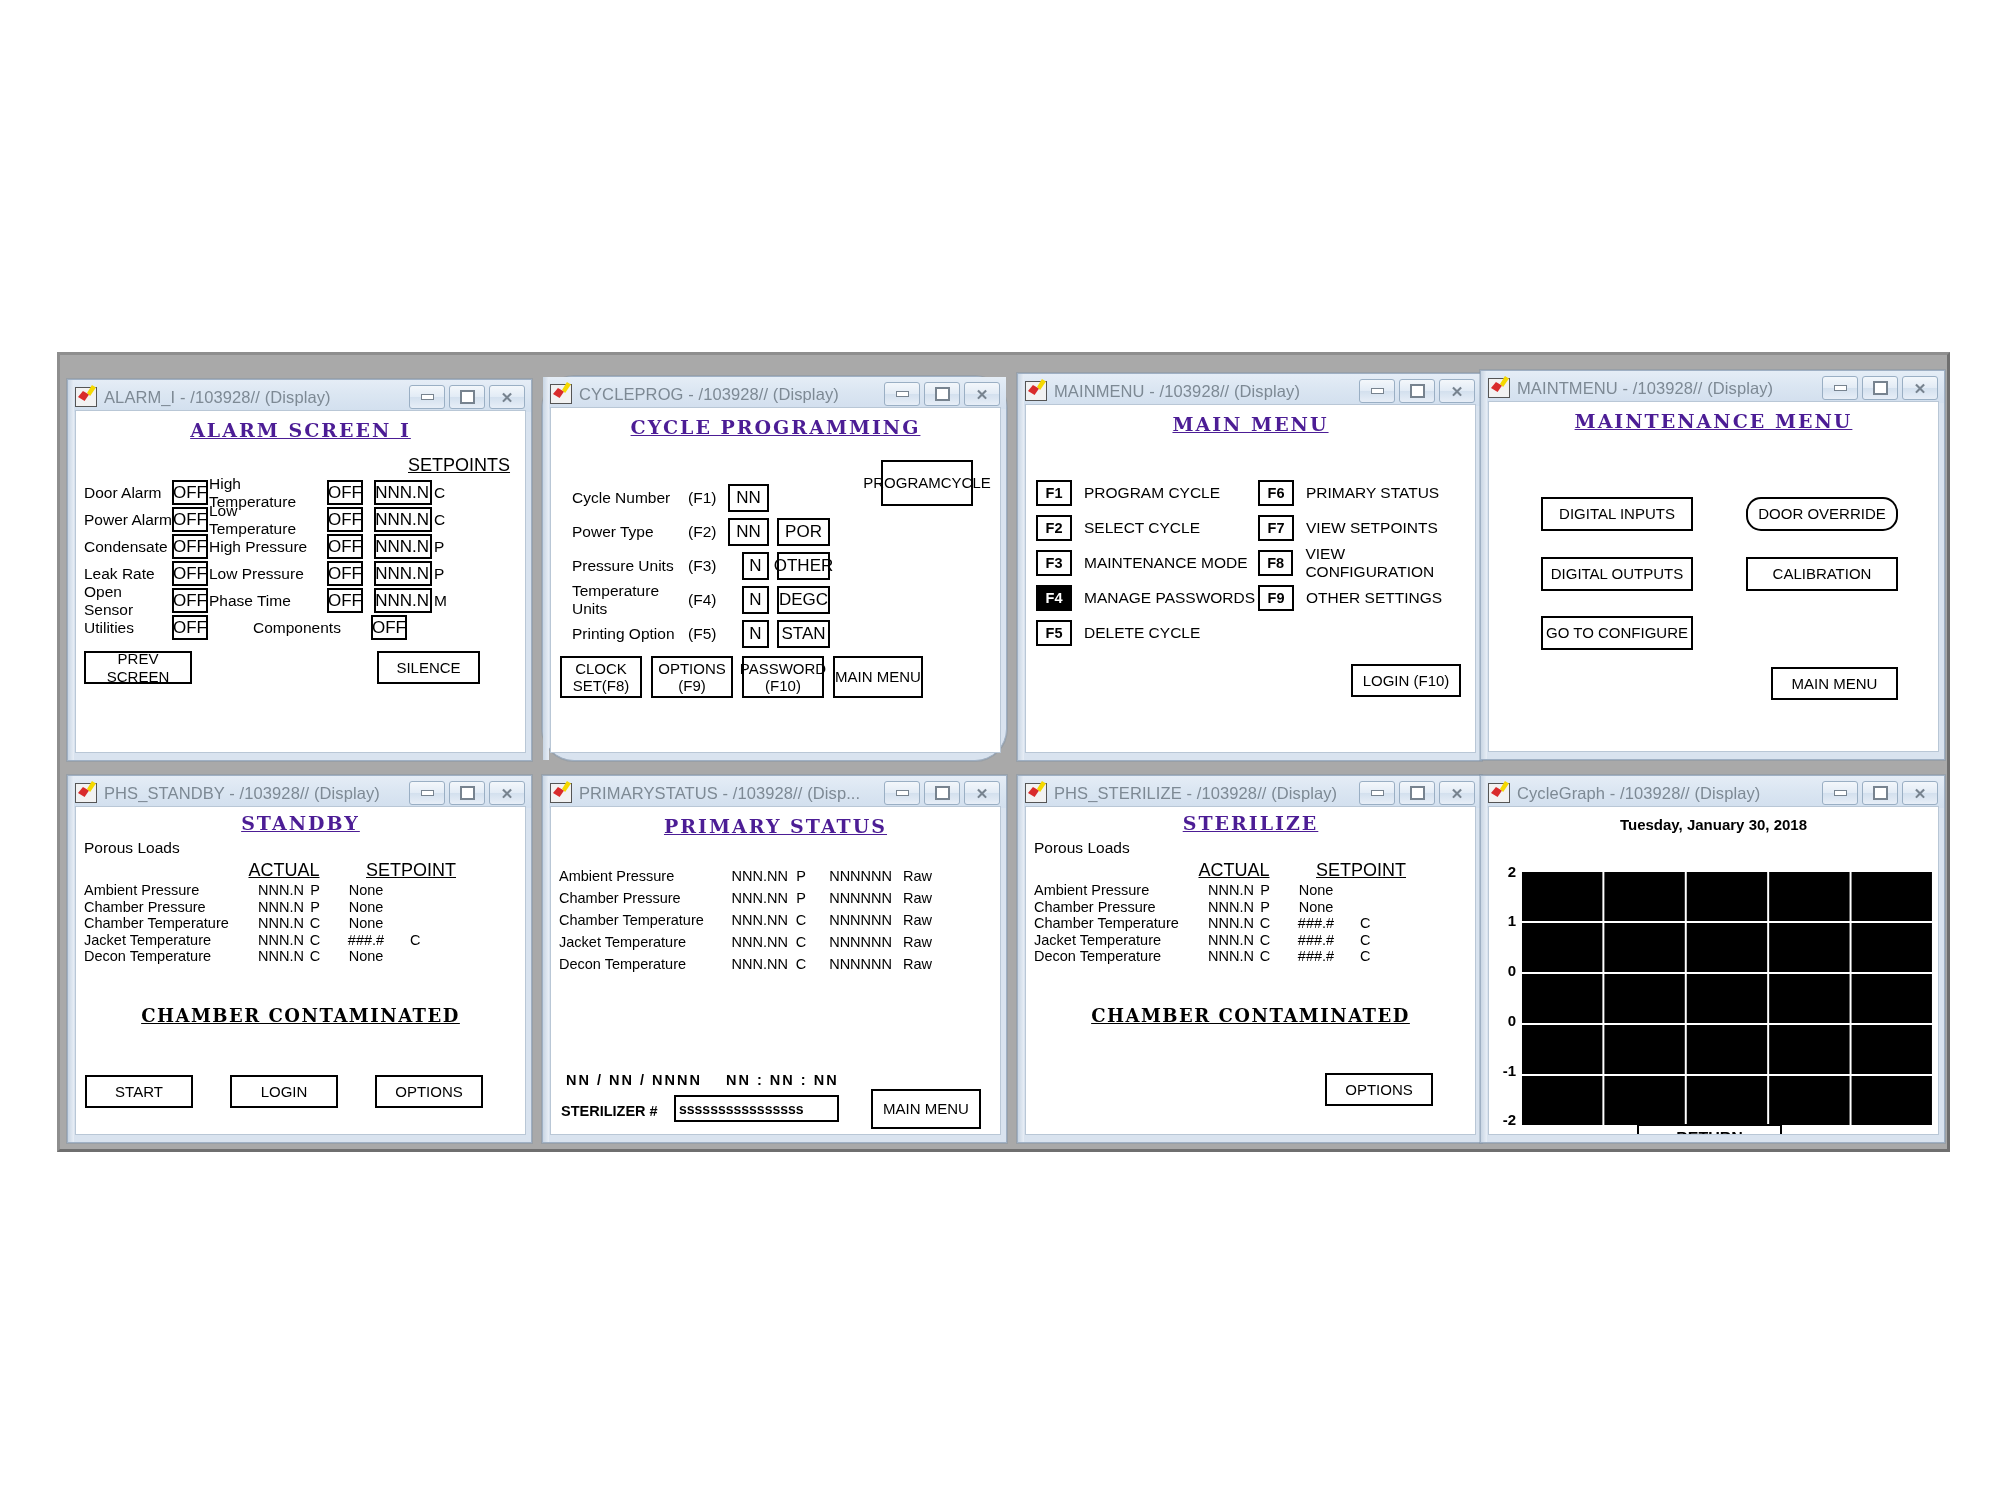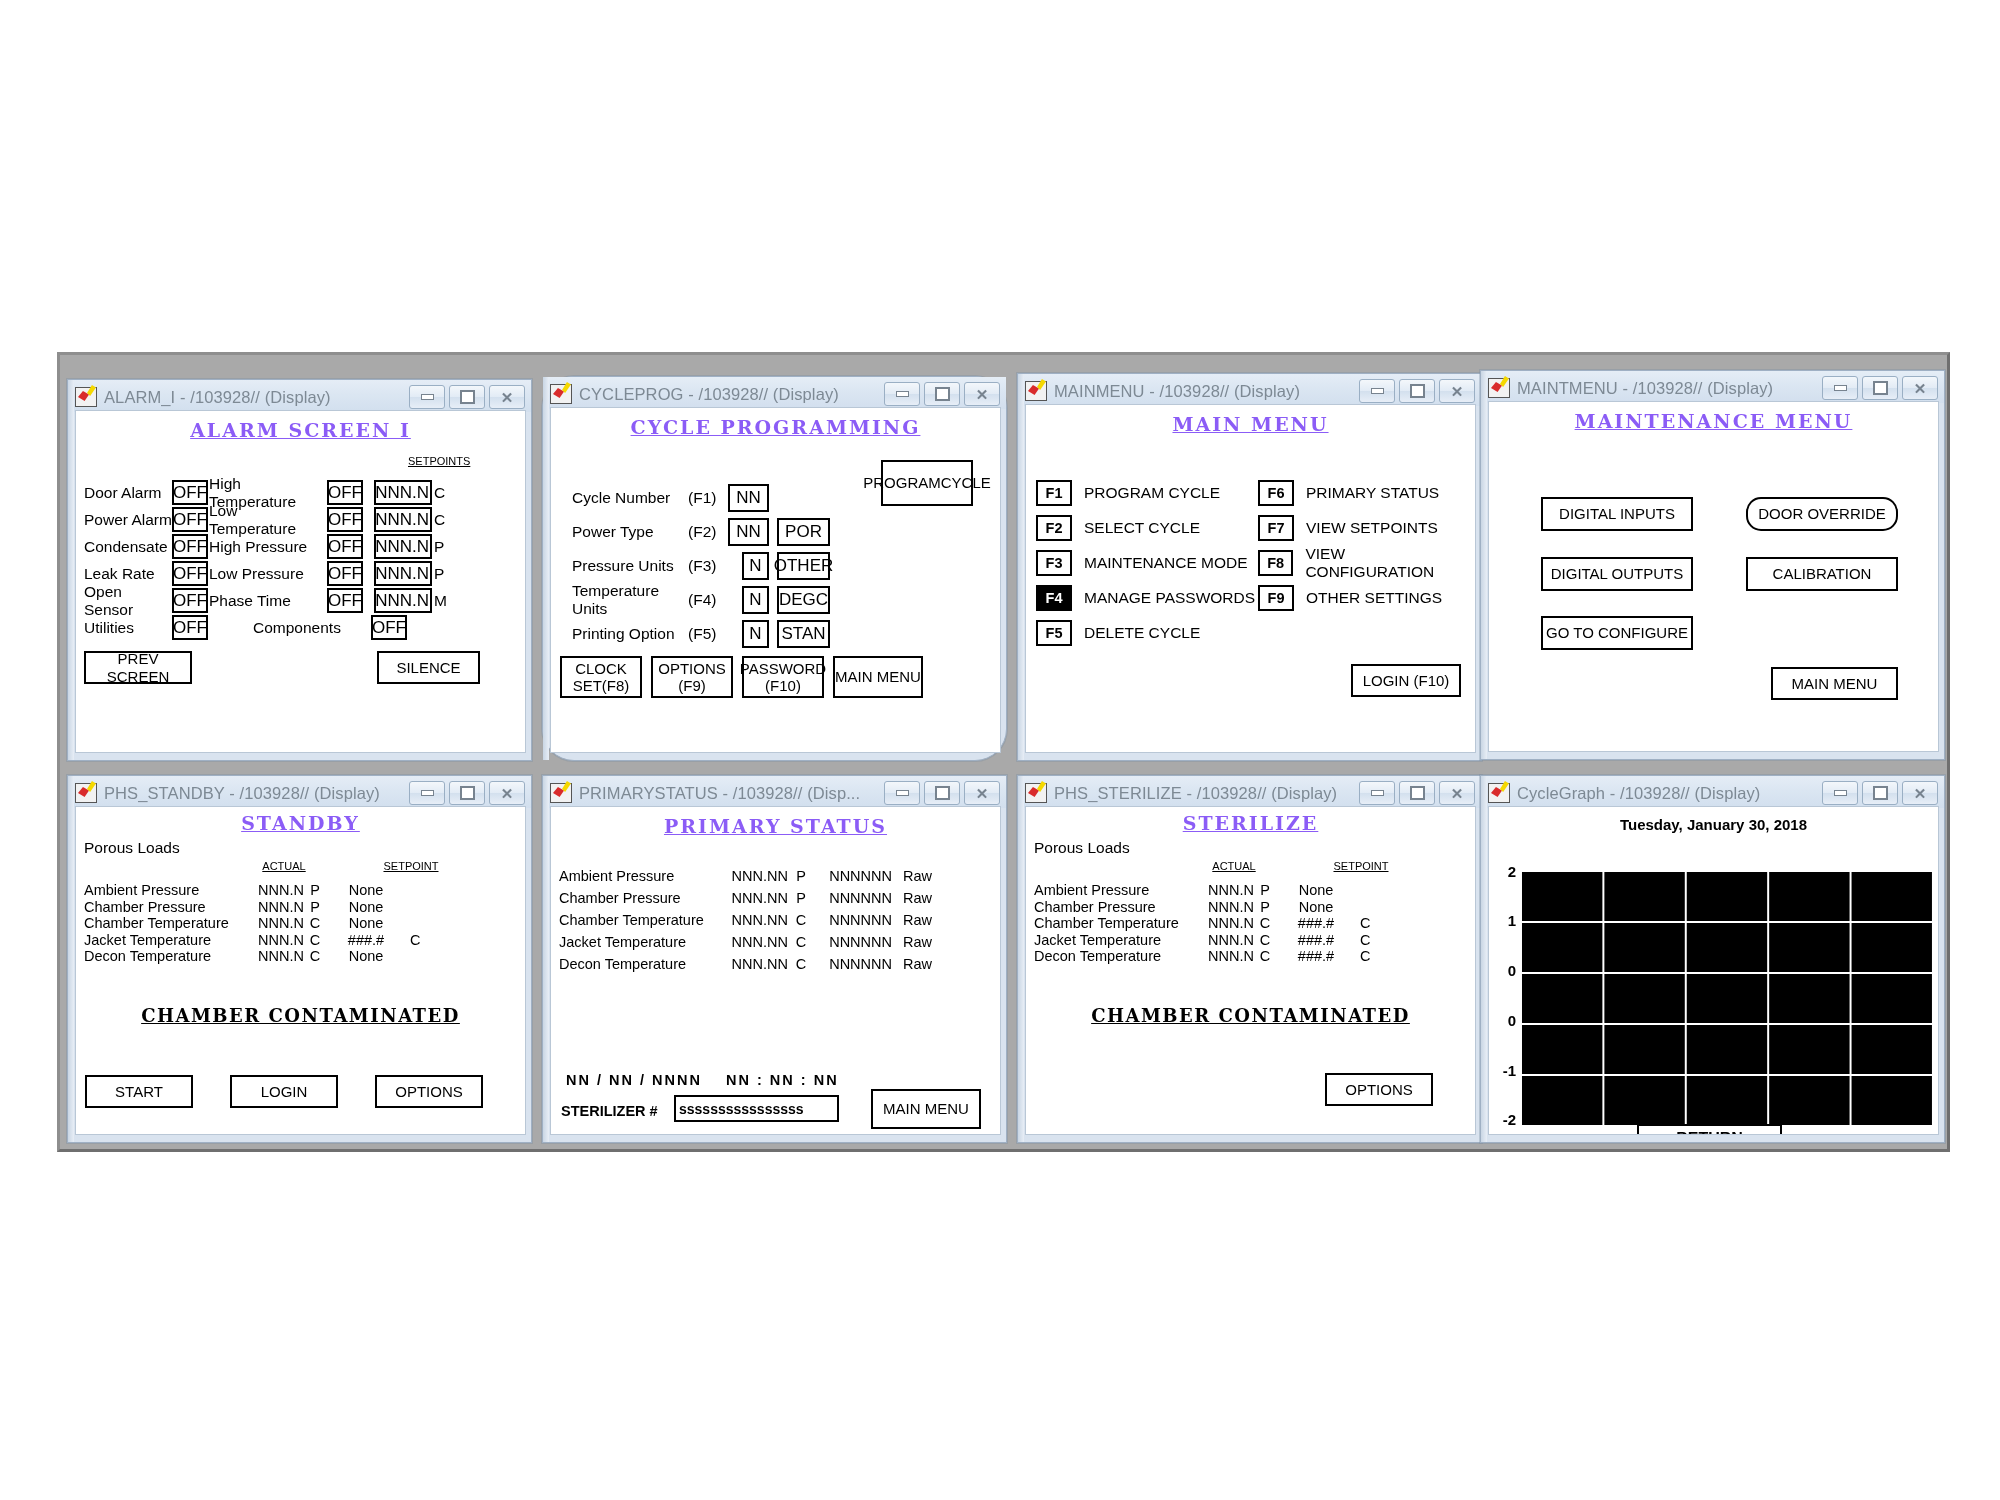--- a/index.html
+++ b/index.html
@@ -64,41 +64,41 @@
   .wb .glyph-close{font-size:15px;font-weight:bold;color:#77838f;line-height:1;}
   .client{
     position:absolute;left:7px;right:5px;top:30px;bottom:7px;
     background:#ffffff;border:1px solid #b9c7d6;box-sizing:border-box;
     overflow:hidden;
   }
   
   .scr-title{
     text-align:center;font-family:"DejaVu Serif",serif;font-weight:bold;
     font-size:19px;letter-spacing:2px;text-decoration:underline;
-    color:#8b5cf6;margin-top:8px;
+    color:#4c1d95;margin-top:8px;
   }
   .lbl{font-size:15.5px;color:#000;}
   .sm{font-size:14.5px;}
   .box{
     border:2px solid #000;background:#fff;display:inline-flex;
     align-items:center;justify-content:center;font-size:17px;color:#000;
     box-sizing:border-box;
   }
   .btn{
     border:2px solid #000;background:#fff;display:flex;
     align-items:center;justify-content:center;text-align:center;
     font-size:15px;color:#000;box-sizing:border-box;line-height:1.15;
   }
   .fkey{
     width:36px;height:26px;border:2px solid #000;background:#fff;
     display:flex;align-items:center;justify-content:center;
     font-size:14.5px;font-weight:bold;color:#000;box-sizing:border-box;
   }
   .fkey.sel{background:#000;color:#fff;}
-  .hdr-ul{text-decoration:underline;font-size:11px;font-weight:normal;}
+  .hdr-ul{text-decoration:underline;font-size:18px;font-weight:normal;}
   .mono-bold{
     font-family:"DejaVu Serif",serif;font-weight:bold;font-size:18px;
     letter-spacing:1.5px;text-decoration:underline;
   }
   .row{display:flex;align-items:center;}
   .abs{position:absolute;}
   
   .graph-area{
     position:absolute;background:#000;
     background-image:

